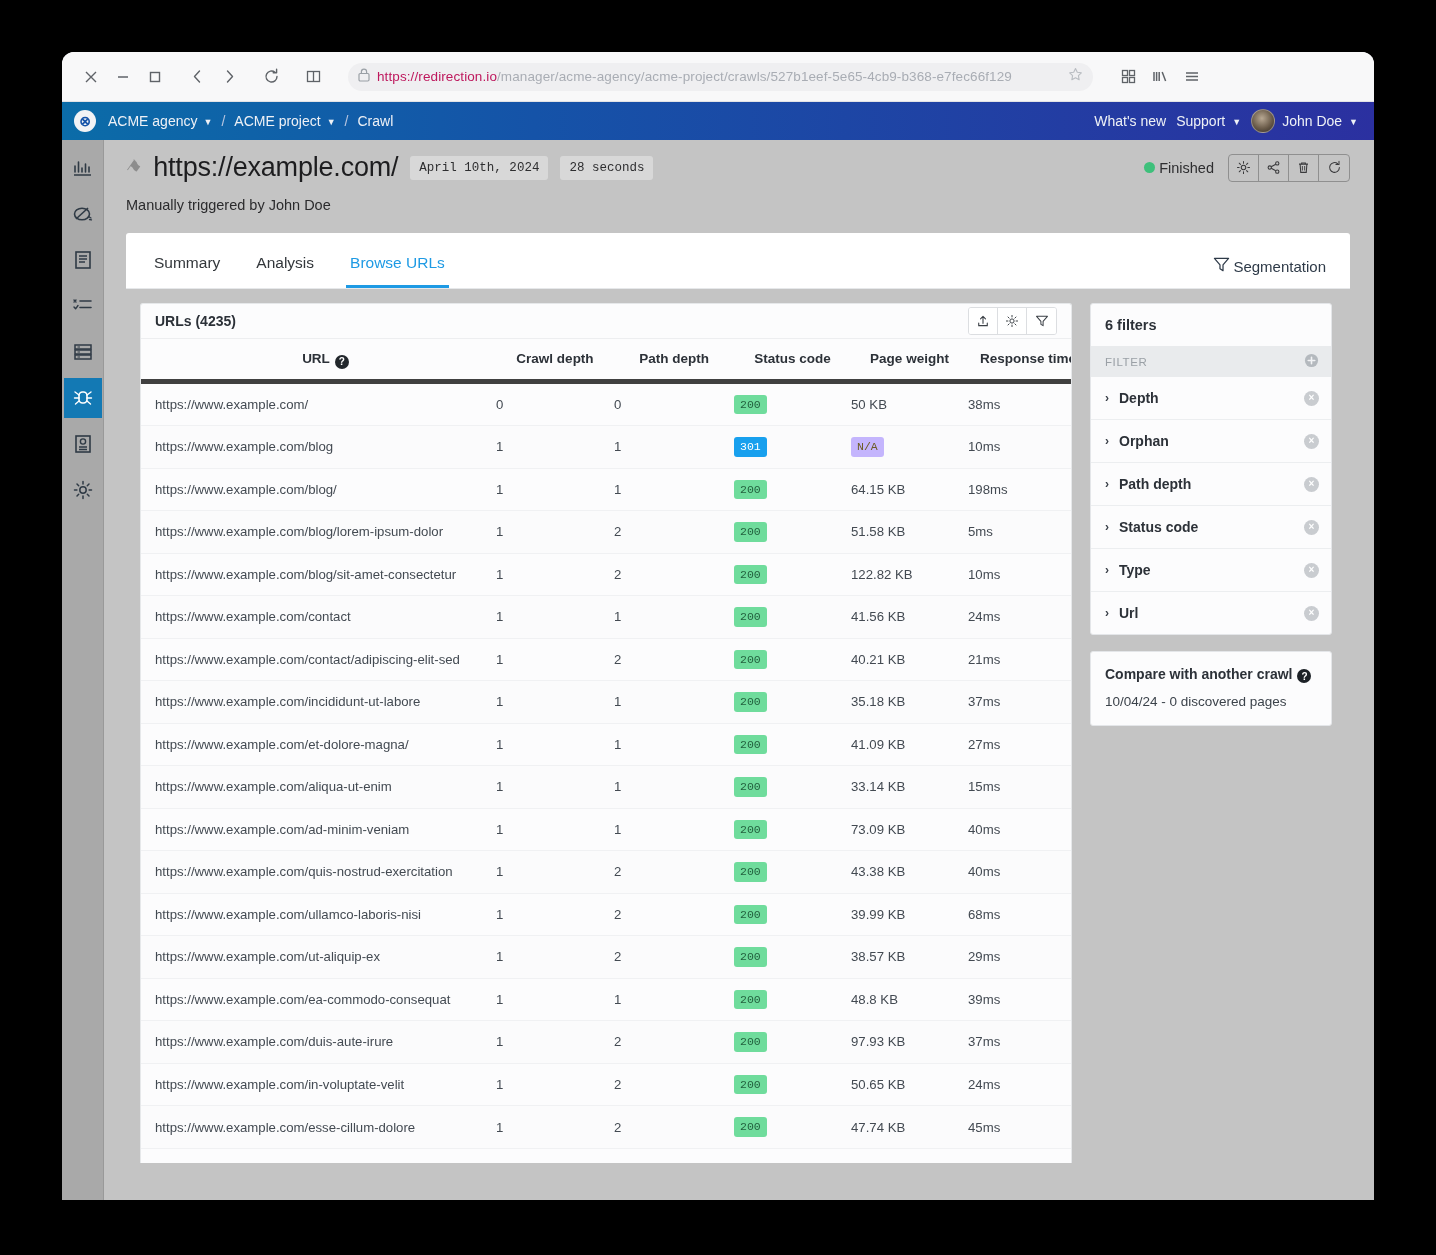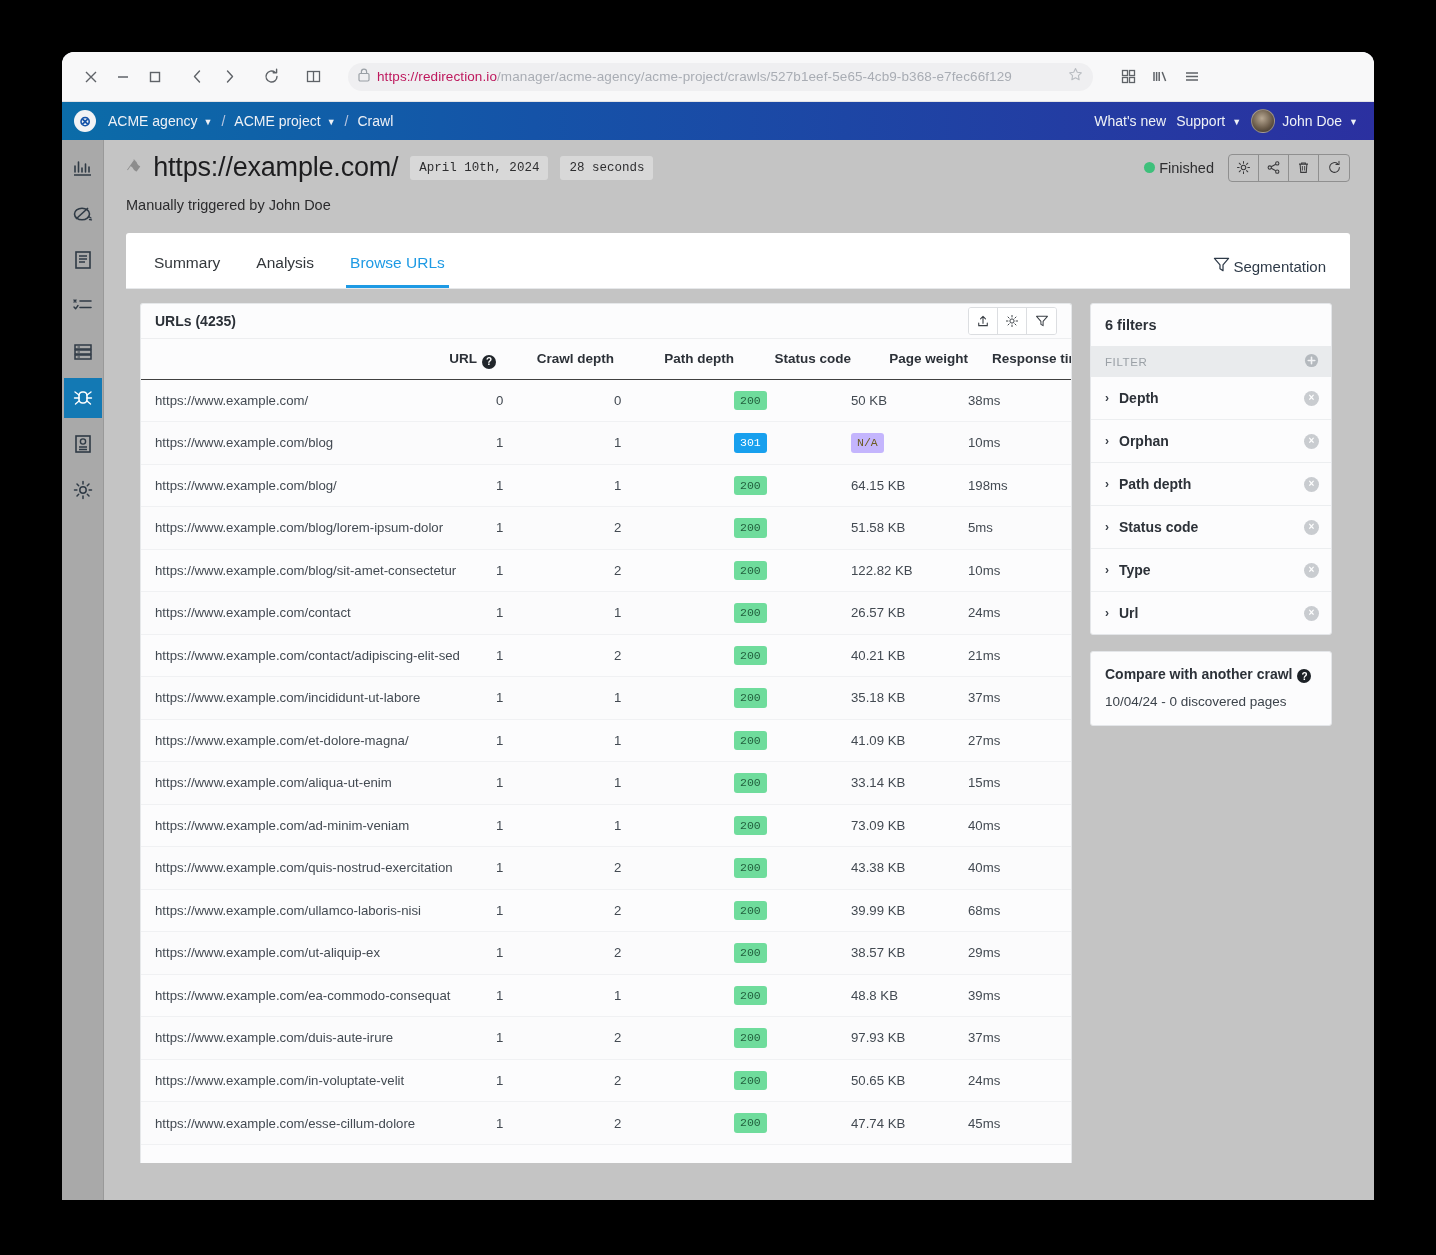--- a/index.html
+++ b/index.html
@@ -223,23 +223,23 @@
     display: flex; align-items: center; justify-content: center;
     border-right: 1px solid #dcdee1;
     color: #3a3f45;
     background: #fff;
   }
   .tool:last-child { border-right: none; }
 
   table { width: 100%; border-collapse: collapse; table-layout: fixed; }
   thead th {
     font-size: 13.5px; color: #2c3138; font-weight: 600;
-    text-align: right;
+    text-align: center;
     padding: 12px 0 12px 0;
-    border-bottom: 1px solid #404040;
+    border-bottom: 5px solid #404040;
     white-space: nowrap;
   }
   thead th.c-url { padding-left: 14px; }
   tbody td {
     font-size: 13.2px; color: #434a52;
     padding: 11px 0;
     border-bottom: 1px solid #f0f1f3;
     white-space: nowrap;
   }
   tbody td.c-url { padding-left: 14px; }
@@ -656,21 +656,21 @@
                       <td>2</td>
                       <td><span class="badge b-200">200</span></td>
                       <td>122.82 KB</td>
                       <td>10ms</td>
                     </tr>
                     <tr>
                       <td class="c-url">https://www.example.com/contact</td>
                       <td>1</td>
                       <td>1</td>
                       <td><span class="badge b-200">200</span></td>
-                      <td>26.57 KB</td>
+                      <td>41.56 KB</td>
                       <td>24ms</td>
                     </tr>
                     <tr>
                       <td class="c-url">https://www.example.com/contact/adipiscing-elit-sed</td>
                       <td>1</td>
                       <td>2</td>
                       <td><span class="badge b-200">200</span></td>
                       <td>40.21 KB</td>
                       <td>21ms</td>
                     </tr>

